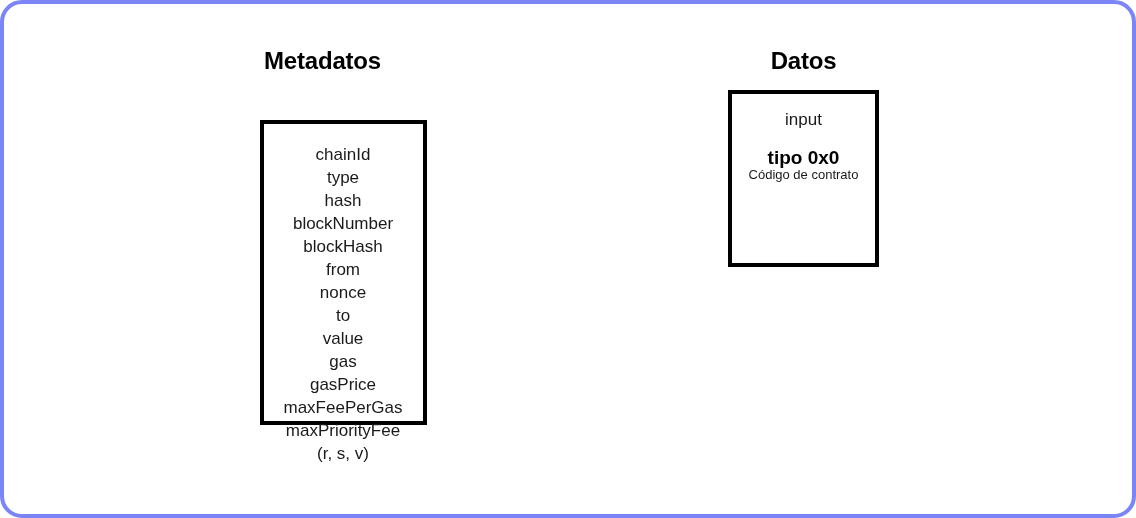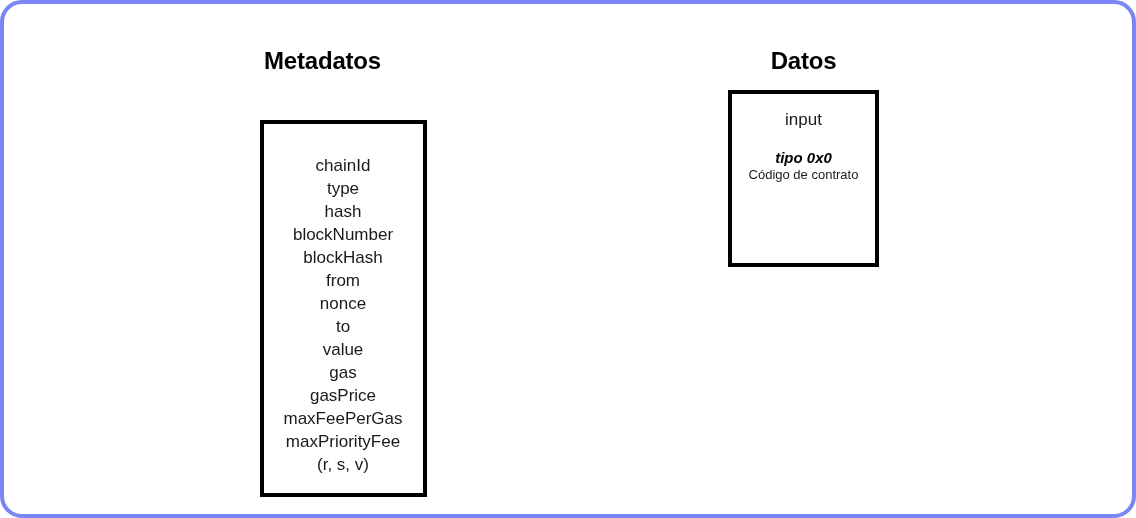--- a/index.html
+++ b/index.html
@@ -51,22 +51,22 @@
   
   #col-metadatos {
     left: 235px;
     top: 45px;
     width: 167px;
     gap: 28px;
   }
   #panel-metadatos {
     margin-top: 19px;
     width: 167px;
-    height: 377px;
-    padding-top: 30px;
+    height: 305px;
+    padding-top: 19px;
     margin-left: 41px;
   }
   .meta-item {
     font-size: 17px;
     line-height: 23px;
     color: #1a1a1a;
     text-align: center;
     white-space: nowrap;
   }
 
@@ -107,26 +107,25 @@
     line-height: 20px;
     color: #1a1a1a;
     text-align: right;
     white-space: nowrap;
   }
   .datos-group {
     text-align: center;
     margin-top: 19px;
   }
   .datos-group-label {
-    font-size: 15px;
+    font-size: 19px;
     font-weight: bold;
     line-height: 17px;
     color: #000000;
     white-space: nowrap;
-    font-style: italic;
   }
   .datos-group-desc {
     font-size: 13px;
     line-height: 17px;
     color: #1a1a1a;
     white-space: nowrap;
   }
 </style>
 </head>
 <body>

